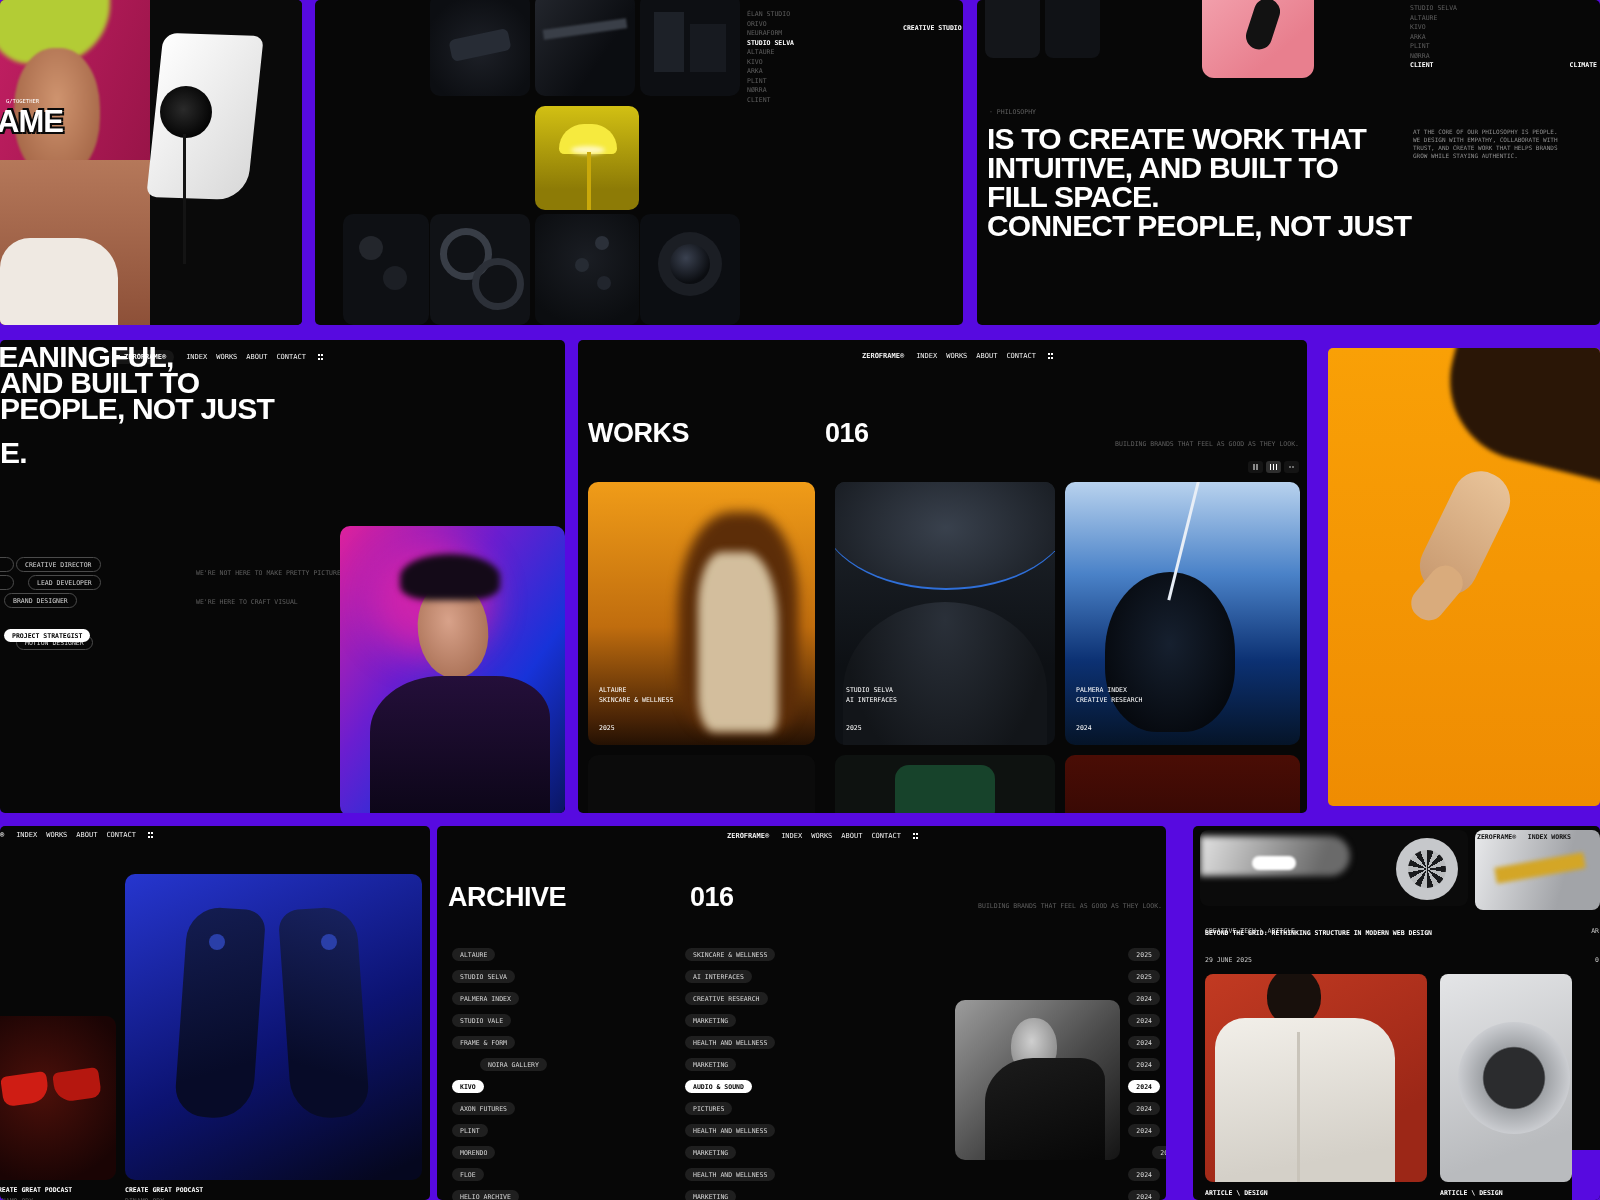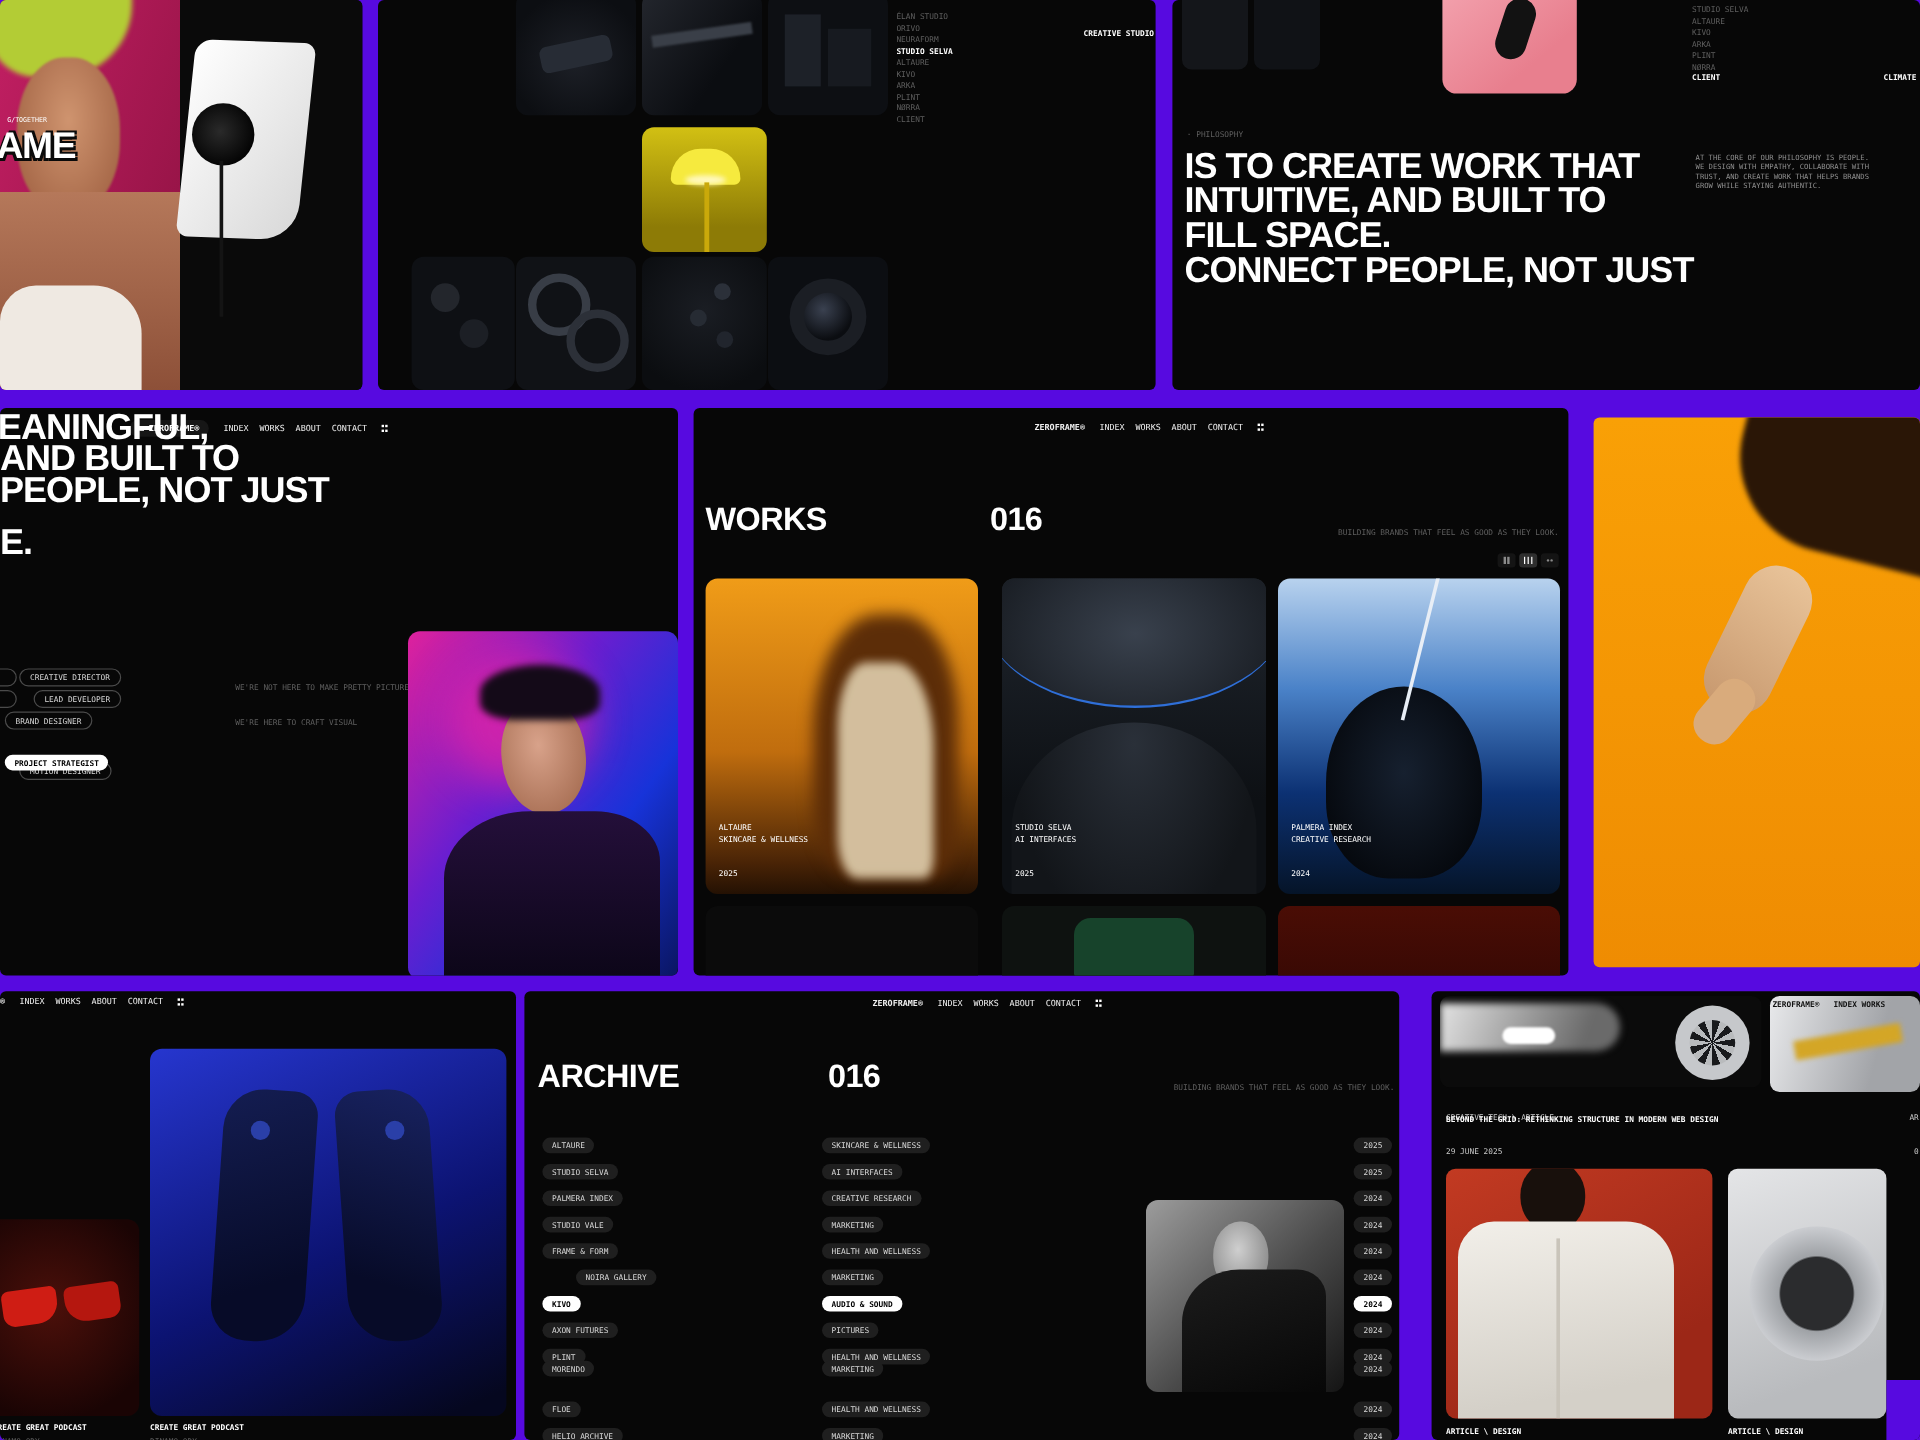--- a/index.html
+++ b/index.html
@@ -334,21 +334,21 @@
     <div class="rowline" style="top:276px;">
       <span class="pill abs" style="left:15px;">AXON FUTURES</span>
       <span class="pill abs" style="left:248px;">PICTURES</span>
       <span class="pill abs" style="right:6px;">2024</span>
     </div>
     <div class="rowline" style="top:298px;">
       <span class="pill abs" style="left:15px;">PLINT</span>
       <span class="pill abs" style="left:248px;">HEALTH AND WELLNESS</span>
       <span class="pill abs" style="right:6px;">2024</span>
     </div>
-    <div class="rowline" style="top:308px;">
+    <div class="rowline" style="top:320px;padding-left:24px;">
       <span class="pill abs" style="left:15px;">MORENDO</span>
       <span class="pill abs" style="left:248px;">MARKETING</span>
       <span class="pill abs" style="right:6px;">2024</span>
     </div>
     <div class="rowline" style="top:342px;">
       <span class="pill abs" style="left:15px;">FLOE</span>
       <span class="pill abs" style="left:248px;">HEALTH AND WELLNESS</span>
       <span class="pill abs" style="right:6px;">2024</span>
     </div>
     <div class="rowline" style="top:364px;">

